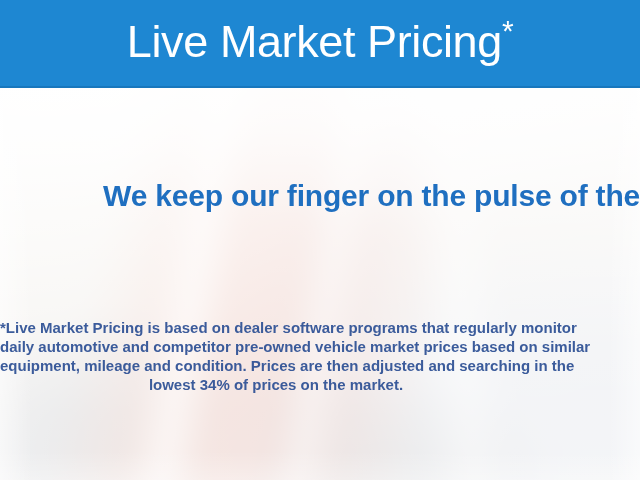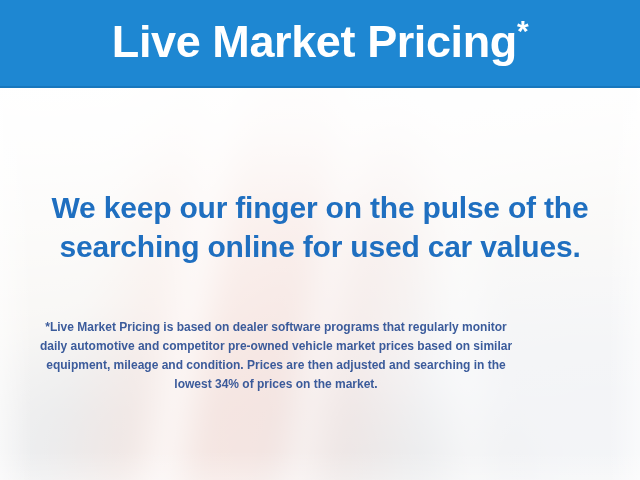--- a/index.html
+++ b/index.html
@@ -110,57 +110,57 @@
     background: #1e87d2;
     border-bottom: 2px solid #1877bd;
     box-sizing: border-box;
     display: flex;
     align-items: center;
     justify-content: center;
   }
   .header-title {
     color: #ffffff;
     font-size: 45px;
-    font-weight: bold;
+    font-weight: normal;
     letter-spacing: -0.4px;
     line-height: 1;
     white-space: nowrap;
     margin: 0;
     padding-bottom: 3px;
   }
   .header-title .star {
     font-size: 30px;
     vertical-align: super;
     line-height: 0;
   }
 
   
   .headline {
     position: absolute;
     left: 0;
-    top: 188px;
+    top: 176px;
     width: 640px;
-    text-align: center;
+    text-align: right;
     color: #1f6fc0;
     font-size: 30px;
     font-weight: bold;
     line-height: 39px;
     letter-spacing: -0.2px;
   }
   .headline-line { display: block; white-space: nowrap; }
 
   
   .footnote {
     position: absolute;
     left: 0;
     top: 318px;
     width: 552px;
     text-align: center;
     color: #2c4f94;
-    font-size: 12px;
+    font-size: 15px;
     font-weight: bold;
     line-height: 19px;
     opacity: 0.92;
   }
   .footnote-line { display: block; white-space: nowrap; }
 </style>
 </head>
 <body>
 
 <div id="promo-card">
@@ -171,21 +171,20 @@
   </div>
   <div class="white-wash"></div>
   <div class="edge-wash"></div>
 
   <div class="header-banner">
     <h1 class="header-title"><span>Live Market Pricing</span><span class="star">*</span></h1>
   </div>
 
   <div class="headline">
     <span class="headline-line">We keep our finger on the pulse of the</span>
-    <span class="headline-line">searching online for used car values.</span>
   </div>
 
   <div class="footnote">
     <span class="footnote-line">*Live Market Pricing is based on dealer software programs that regularly monitor</span>
     <span class="footnote-line">daily automotive and competitor pre-owned vehicle market prices based on similar</span>
     <span class="footnote-line">equipment, mileage and condition. Prices are then adjusted and searching in the</span>
     <span class="footnote-line">lowest 34% of prices on the market.</span>
   </div>
 
 </div>

